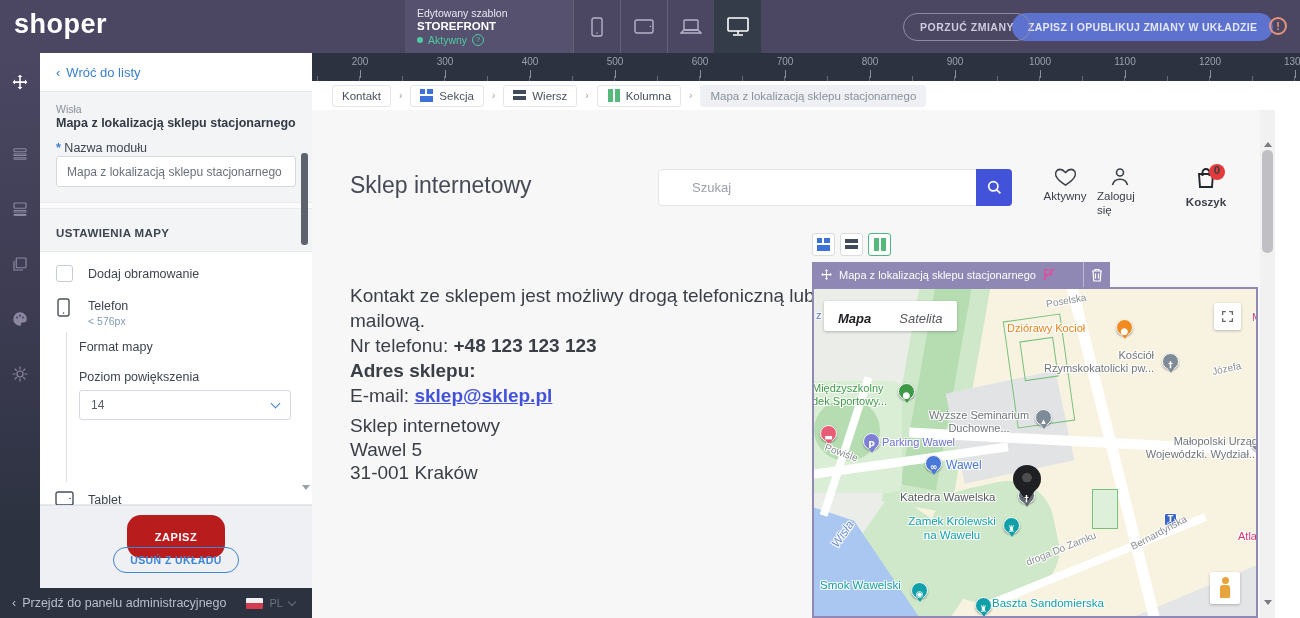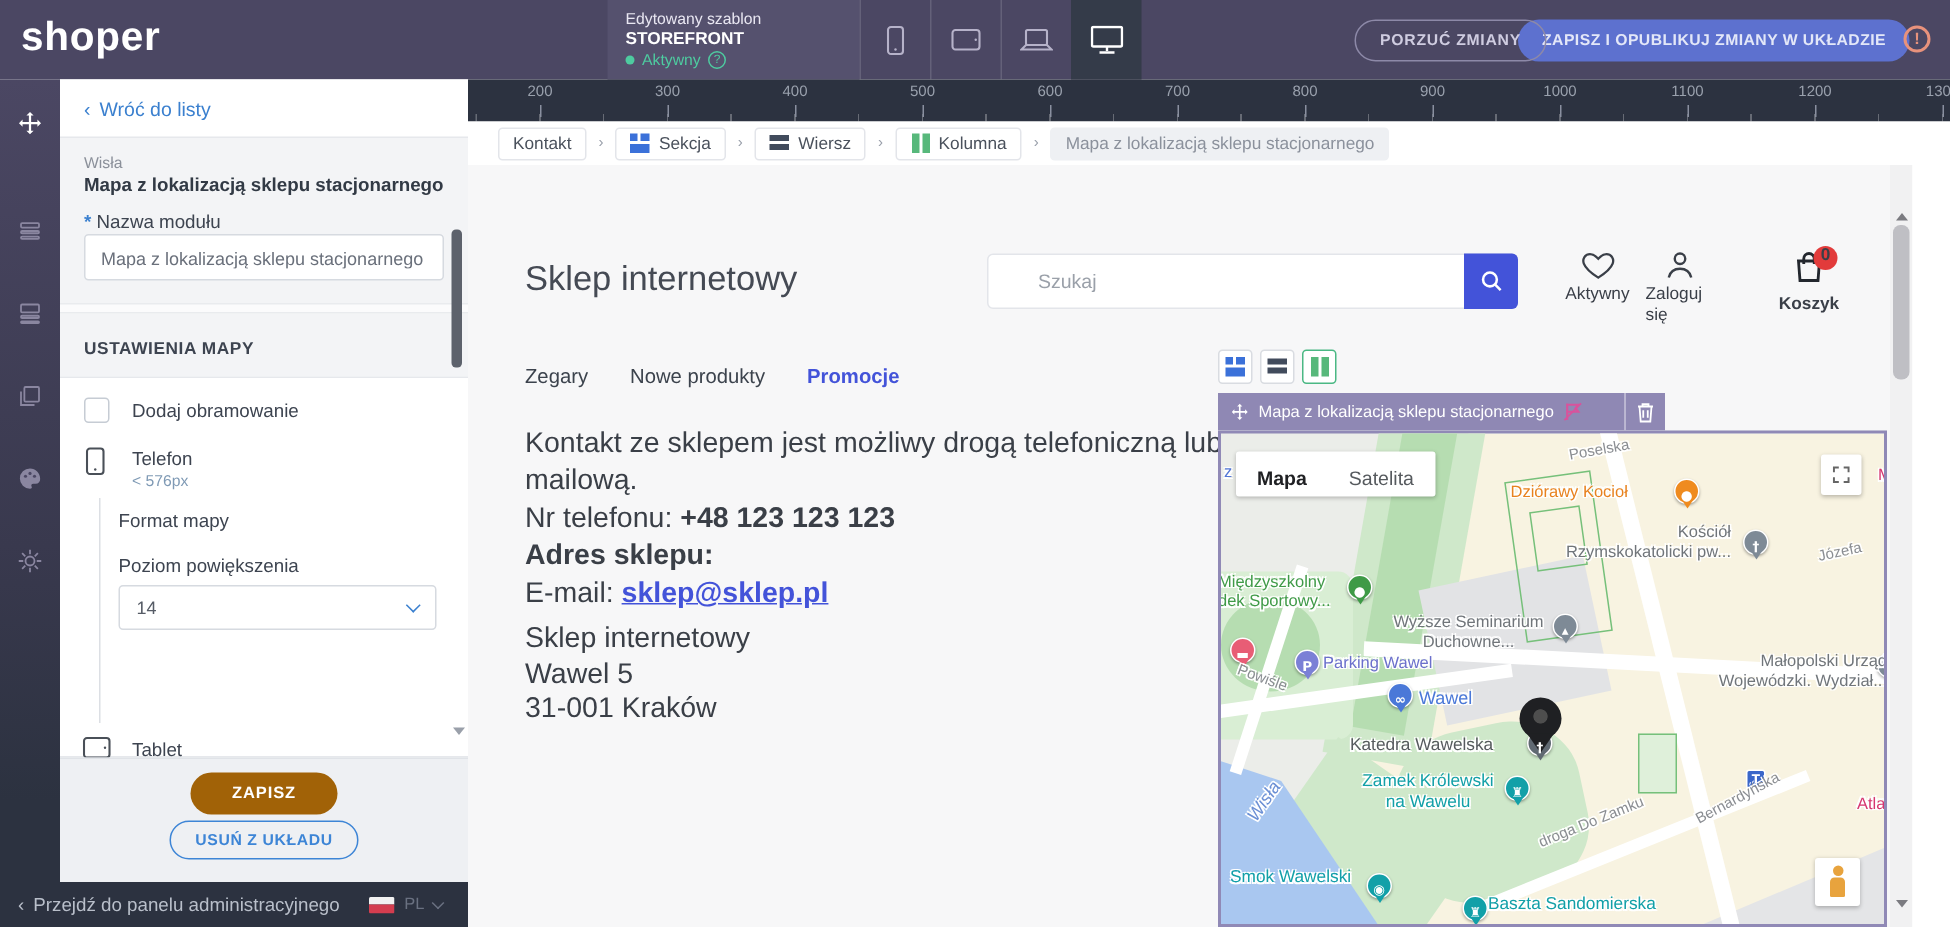--- a/index.html
+++ b/index.html
@@ -54,21 +54,21 @@
   .indent{left:26px;top:80px;width:232px;height:150px;border-left:1px solid #dcdfe4;padding-left:12px;}
   .fld-label{font-size:12.5px;color:#3d4450;margin-top:8px;}
   .select{width:212px;height:30px;background:#fff;border:1px solid #d6dae0;border-radius:3px;margin-top:6px;
     display:flex;align-items:center;justify-content:space-between;padding:0 11px;font-size:12px;color:#565c66;cursor:pointer;}
   .chev-d{width:7px;height:7px;border-right:1.5px solid #3b80cf;border-bottom:1.5px solid #3b80cf;transform:rotate(45deg);margin-top:-4px;}
   .tab-ic{left:15px;top:239px;}
   .tab-label{left:48px;top:241px;font-size:12.5px;color:#3d4450;}
   .pscroll{left:261px;top:100px;width:7px;height:92px;background:#5d626c;border-radius:3px;}
   .pscroll-arr{left:262px;top:432px;width:0;height:0;border:4px solid transparent;border-top:5px solid #9aa0aa;}
   .panel-foot{left:0;top:452px;width:272px;height:83px;background:#eef0f3;border-top:1px solid #e0e3e8;}
-  .btn-save{left:87px;top:9px;width:98px;height:28px;border-radius:14px;background:#a16207;border:none;
+  .btn-save{left:87px;top:9px;width:98px;height:43px;border-radius:14px;background:#b91c1c;border:none;
     color:#fff;font-size:11px;font-weight:700;letter-spacing:.6px;cursor:pointer;}
   .btn-remove{left:73px;top:41px;width:126px;height:26px;border-radius:13px;background:transparent;border:1.5px solid #3d85d6;
     color:#3d85d6;font-size:10.5px;font-weight:700;letter-spacing:.4px;cursor:pointer;}
 
   
   .adminbar{left:0;top:588px;width:312px;height:30px;background:#2c3240;display:flex;align-items:center;padding:0 12px;gap:6px;}
   .ab-text{color:#b9bfca;font-size:12.5px;}
   .flag{width:17px;height:11px;border-radius:1px;overflow:hidden;margin-left:14px;flex:none;}
   .flag .w{height:5.5px;background:#f1f1f1;}
   .flag .r{height:5.5px;background:#d43d4f;}
@@ -142,21 +142,21 @@
   .poi{position:absolute;width:17px;height:17px;border-radius:50%;background:currentColor;border:1.5px solid #fff;
        box-shadow:0 1px 2px rgba(0,0,0,.35);text-align:center;}
   .poi::after{content:"";position:absolute;left:50%;top:13px;transform:translateX(-50%);
        border:4px solid transparent;border-top:6px solid currentColor;}
   .poi .g{position:relative;z-index:1;color:#fff;font:700 9px/13px "DejaVu Sans",sans-serif;}
   .marker{left:199px;top:176px;width:28px;height:28px;border-radius:50%;
        background:radial-gradient(circle at 50% 45%,#4e4e4e 0 4.5px,#1f2023 5px);}
   .marker::after{content:"";position:absolute;left:50%;top:24px;transform:translateX(-50%);
        border:9px solid transparent;border-top:13px solid #1f2023;}
   .map-ctl{left:10px;top:12px;height:30px;display:flex;background:#fff;box-shadow:0 1px 3px rgba(0,0,0,.25);border-radius:2px;}
-  .map-ctl .mb{padding:17px 14px;font-size:13px;display:flex;align-items:center;cursor:pointer;color:#565a5e;}
+  .map-ctl .mb{padding:17px 14px;font-size:13px;display:flex;align-items:center;cursor:pointer;color:#565a5e;font-style:italic;}
   .map-ctl .mb.on{font-weight:700;color:#202124;}
   .fsbtn{left:400px;top:14px;width:27px;height:27px;background:#fff;border-radius:2px;box-shadow:0 1px 3px rgba(0,0,0,.25);
        display:flex;align-items:center;justify-content:center;cursor:pointer;}
   .pegman{left:396px;top:283px;width:30px;height:32px;background:#fff;border-radius:2px;box-shadow:0 1px 3px rgba(0,0,0,.25);cursor:pointer;}
   .peg-h{position:absolute;left:11.5px;top:5px;width:7px;height:7px;border-radius:50%;background:#e8a33d;}
   .peg-b{position:absolute;left:10px;top:13px;width:10px;height:13px;border-radius:3px 3px 1px 1px;background:#e8a33d;}
   .transit{left:350px;top:224px;width:13px;height:13px;background:#3a66c9;border-radius:2px;border:1px solid #fff;
        color:#fff;font:700 8px/11px "DejaVu Sans",sans-serif;text-align:center;}
 
   
@@ -380,25 +380,20 @@
     <div style="position:relative">
       <svg width="22" height="22" viewBox="0 0 22 22" fill="none" stroke="#23272e" stroke-width="1.9">
           <path d="M4 7h14l-1 13H5L4 7z"></path>
           <path d="M7.5 9V5.5a3.5 3.5 0 017 0V9"></path>
         </svg>
       <span class="badge">0</span>
     </div>
     <span style="font-weight:700">Koszyk</span>
   </div>
 
-  <div class="abs tabs">
-    <span class="t">Zegary</span>
-    <span class="t">Nowe produkty</span>
-    <span class="t active">Promocje</span>
-  </div>
 
   <div class="abs copy">
     <p>Kontakt ze sklepem jest możliwy drogą telefoniczną lub mailową.</p>
     <p class="mt"><span>Nr telefonu: </span><b>+48 123 123 123</b></p>
     <p class="mt"><b>Adres sklepu:</b></p>
     <p class="mt"><span>E-mail: </span><span class="lnk">sklep@sklep.pl</span></p>
     <p class="addr" style="margin-top:6px">Sklep internetowy</p>
     <p class="addr">Wawel 5</p>
     <p class="addr">31-001 Kraków</p>
   </div>

